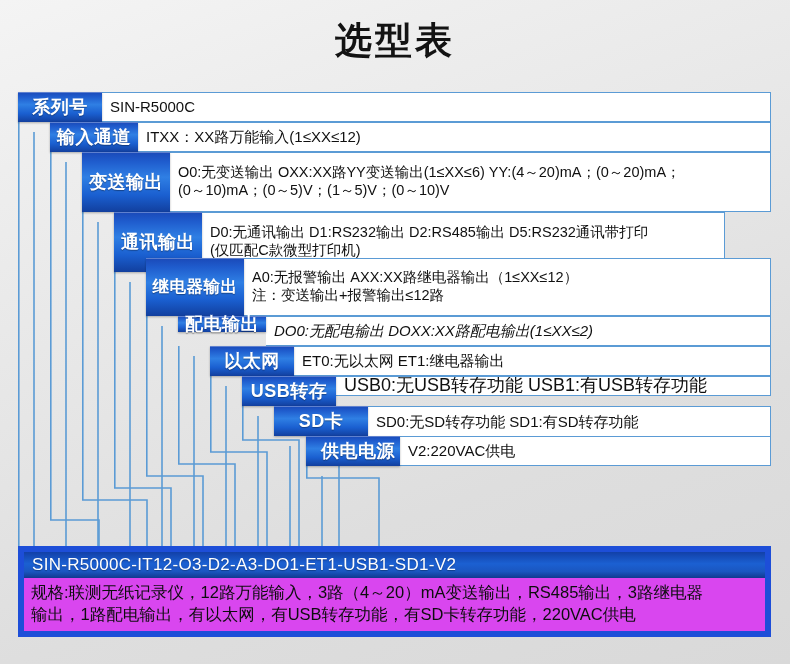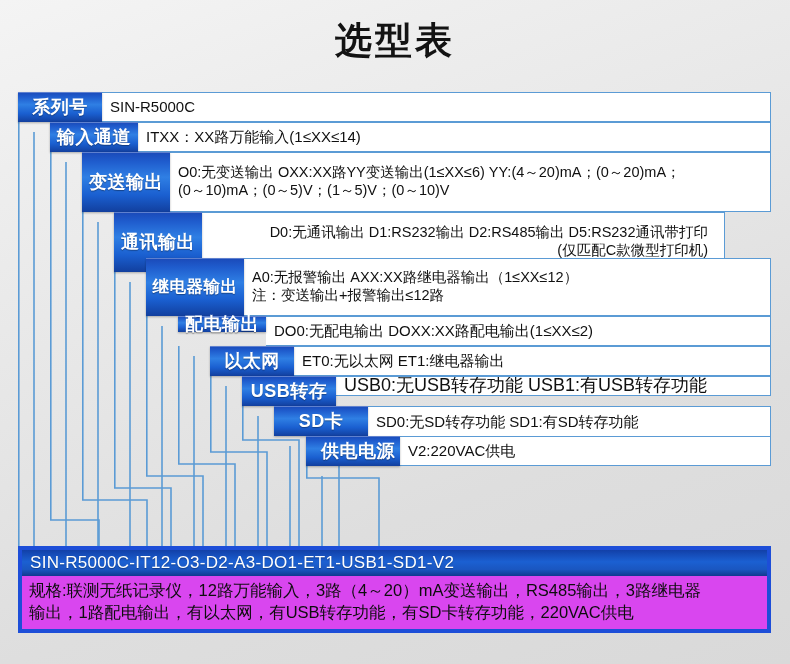--- a/index.html
+++ b/index.html
@@ -92,21 +92,21 @@
     line-height: 1.22;
   }
 
   
   .summary {
     position: absolute;
     left: 18px;
     top: 546px;
     width: 753px;
     z-index: 5;
-    border: 4px solid #1d4ed8;
+    border: 6px solid #1d4ed8;
     box-sizing: border-box;
     background: #ffffff;
   }
   .summary-code {
     background: linear-gradient(to bottom, #1240a8 0%, #1b60d2 45%, #1a56c0 75%, #11398f 100%);
     color: #ffffff;
     font-size: 17px;
     font-weight: normal;
     letter-spacing: 0.3px;
     padding: 2px 0 3px 8px;
@@ -159,51 +159,51 @@
   <div class="row" style="left:18px; top:92px; height:30px;">
     <div class="row-label" style="width:84px; font-size:18px;">系列号</div>
     <div class="row-value" style="width:669px; height:30px; font-size:15px;">
       <span class="ln">SIN-R5000C</span>
     </div>
   </div>
 
   <div class="row" style="left:50px; top:122px; height:30px;">
     <div class="row-label" style="width:88px; font-size:18px;">输入通道</div>
     <div class="row-value" style="width:633px; height:30px; font-size:15px;">
-      <span class="ln">ITXX：XX路万能输入(1≤XX≤14)</span>
+      <span class="ln">ITXX：XX路万能输入(1≤XX≤12)</span>
     </div>
   </div>
 
   <div class="row" style="left:82px; top:152px; height:60px;">
     <div class="row-label" style="width:88px; font-size:18px;">变送输出</div>
     <div class="row-value" style="width:601px; height:60px; font-size:14.5px;">
       <span class="ln">O0:无变送输出 OXX:XX路YY变送输出(1≤XX≤6)  YY:(4～20)mA；(0～20)mA；</span>
       <span class="ln">(0～10)mA；(0～5)V；(1～5)V；(0～10)V</span>
     </div>
   </div>
 
   <div class="row" style="left:114px; top:212px; height:60px;">
     <div class="row-label" style="width:88px; font-size:18px;">通讯输出</div>
-    <div class="row-value" style="width:523px; height:60px; font-size:14.5px;align-items:flex-end;">
+    <div class="row-value" style="width:523px; height:60px; font-size:14.5px;">
       <span class="ln">D0:无通讯输出 D1:RS232输出 D2:RS485输出 D5:RS232通讯带打印</span>
       <span class="ln">(仅匹配C款微型打印机)</span>
     </div>
   </div>
 
   <div class="row" style="left:146px; top:258px; height:58px;">
     <div class="row-label" style="width:98px; font-size:16.5px;">继电器输出</div>
     <div class="row-value" style="width:527px; height:58px; font-size:14.5px;">
       <span class="ln">A0:无报警输出 AXX:XX路继电器输出（1≤XX≤12）</span>
       <span class="ln">注：变送输出+报警输出≤12路</span>
     </div>
   </div>
 
   <div class="row" style="left:178px; top:316px; height:16px;">
     <div class="row-label" style="width:88px; font-size:18px;">配电输出</div>
-    <div class="row-value" style="width:505px; height:30px; font-size:15px;">
+    <div class="row-value" style="width:505px; height:30px; font-size:15px;font-style:italic;">
       <span class="ln">DO0:无配电输出 DOXX:XX路配电输出(1≤XX≤2)</span>
     </div>
   </div>
 
   <div class="row" style="left:210px; top:346px; height:30px;">
     <div class="row-label" style="width:84px; font-size:18px;">以太网</div>
     <div class="row-value" style="width:477px; height:30px; font-size:15px;">
       <span class="ln">ET0:无以太网 ET1:继电器输出</span>
     </div>
   </div>

